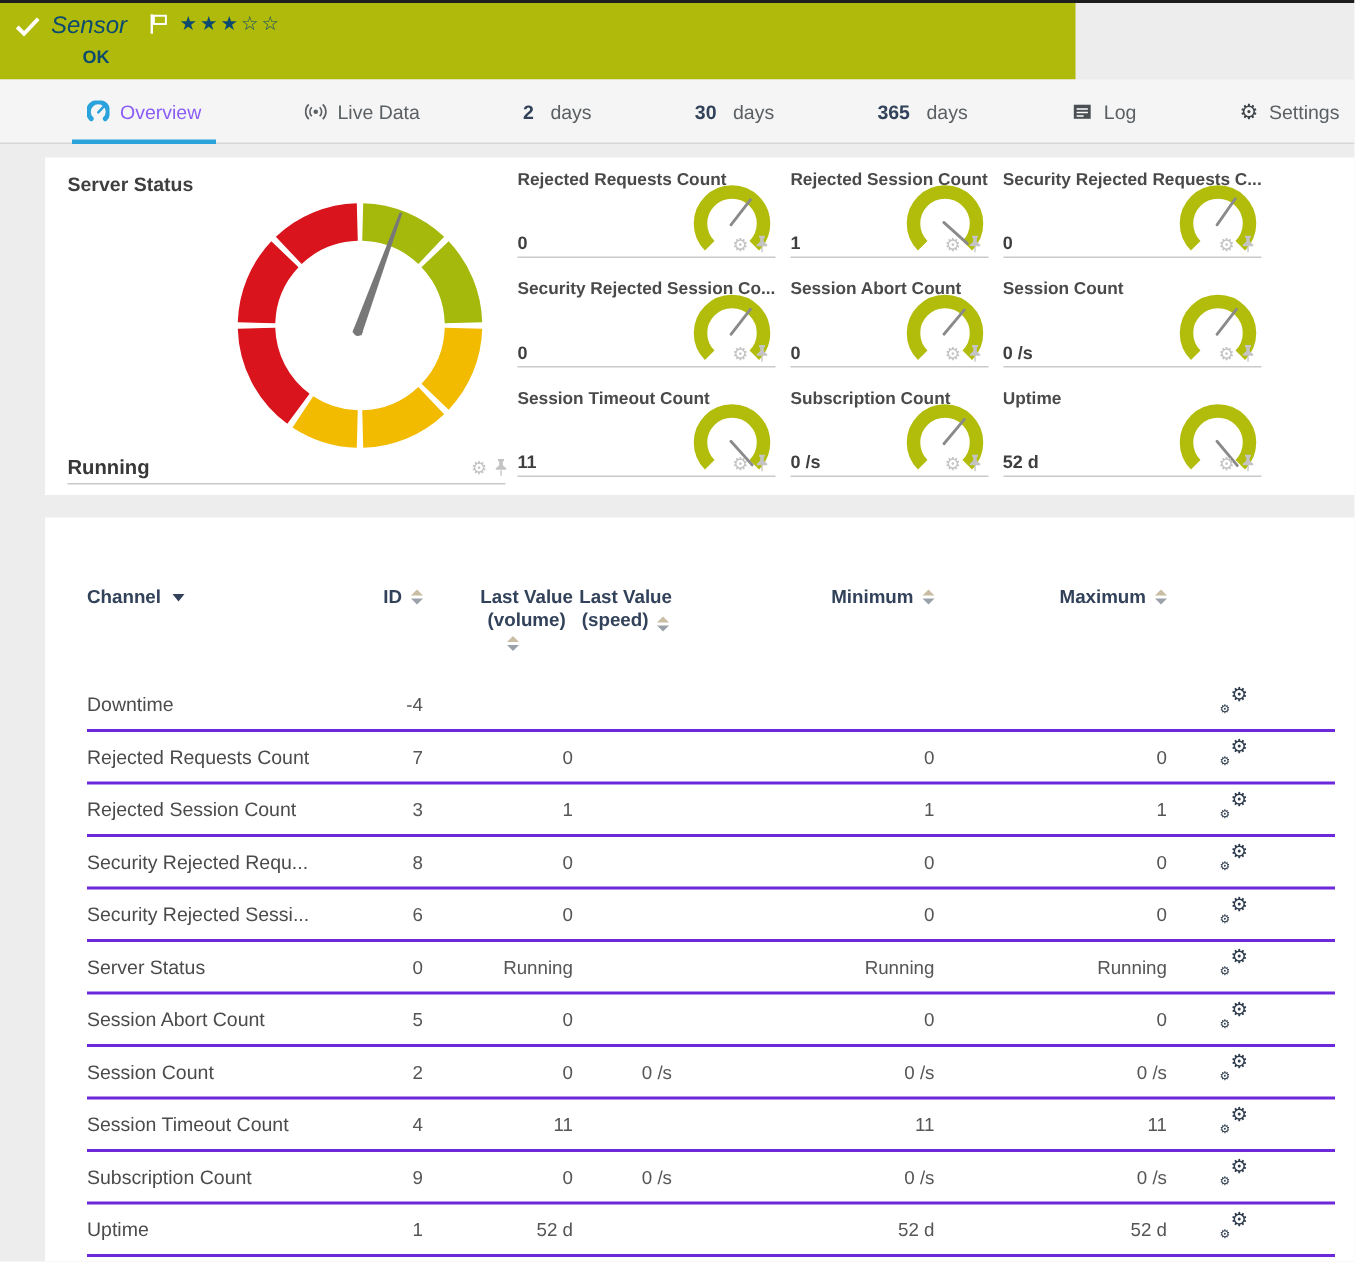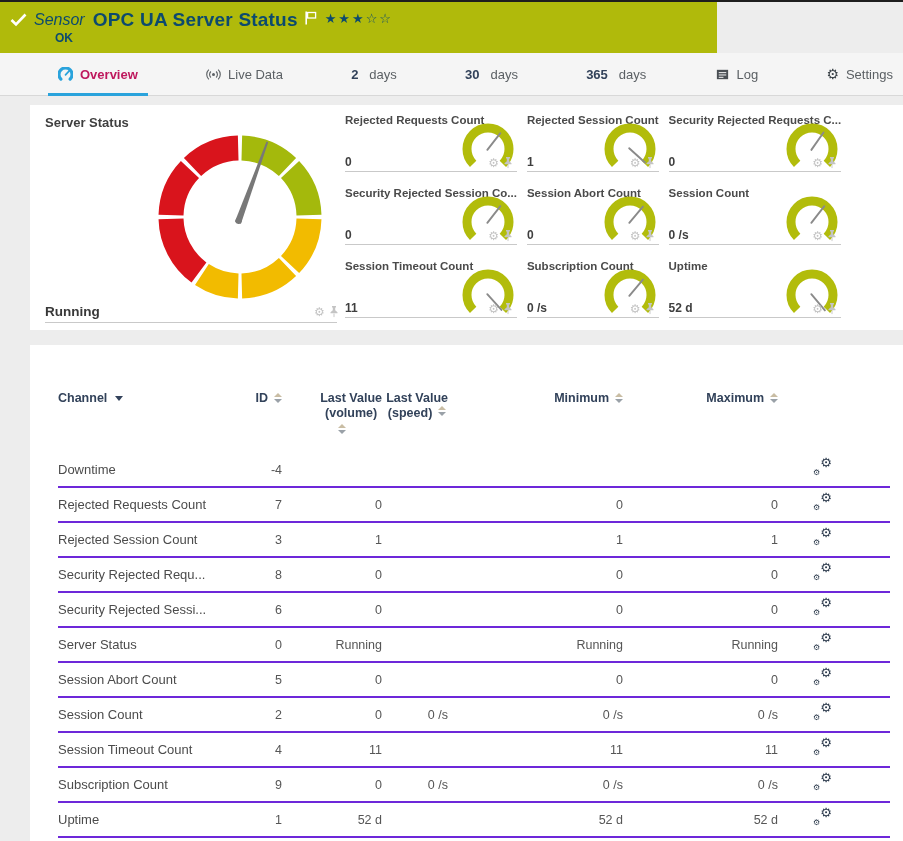--- a/index.html
+++ b/index.html
@@ -20,21 +20,21 @@
   .flag-icon{width:12px;height:14px;margin-left:7px;margin-top:-4px;}
   .rating{font-size:13px;letter-spacing:2px;margin-left:8px;margin-top:-4px;cursor:pointer;}
   .sb-status{position:absolute;left:55px;top:29px;font-size:12px;font-weight:bold;}
   
   .tabbar{position:absolute;left:0;top:53px;width:903px;height:43px;background:#f5f5f5;
     border-bottom:1px solid #d8d8d8;display:flex;justify-content:space-between;
     align-items:stretch;padding-left:48px;box-sizing:border-box;}
   .tab{display:inline-flex;align-items:center;gap:7px;padding:0 10px;font-size:13px;
     color:#5b6064;cursor:pointer;position:relative;white-space:nowrap;}
   .tab .num{font-weight:bold;color:#32425a;margin-right:4px;}
-  .tab.active{color:#be185d;font-weight:bold;}
+  .tab.active{color:#8b5cf6;font-weight:normal;}
   .tab.active::after{content:"";position:absolute;left:0;right:0;bottom:-1px;height:3px;background:#2aa3dc;}
   .ticon{width:15px;height:15px;flex:none;}
   .tab .gear-glyph{font-size:14px;color:#3c4349;line-height:1;}
   
   .card{position:absolute;left:30px;width:883px;background:#fff;}
   .card-gauges{top:105px;height:225px;}
   .card-table{top:345px;height:496px;}
   
   .sv-title{position:absolute;left:15px;top:10px;font-size:13px;font-weight:bold;color:#3f3f3f;}
   .sv-value{position:absolute;left:15px;top:199px;font-size:13.5px;font-weight:bold;color:#383838;}
@@ -54,21 +54,21 @@
   .mini-icons{position:absolute;right:4px;bottom:2px;}
   
   .table-wrap{padding:42px 23px 0 28px;}
   .trow{display:grid;grid-template-columns:180px 44px 100px 66px 175px 155px 1fr;align-items:center;
     height:33px;border-bottom:2px solid #6d28d9;font-size:12.5px;color:#565656;}
   .thead{height:62px;border-bottom:none;align-items:start;padding-top:4px;
     color:#32425a;font-weight:bold;}
   .thead>div{display:flex;align-items:center;}
   .h-right{justify-self:end;}
   .h-col{flex-direction:column;align-items:flex-end;line-height:15px;}
-  .h-col .sub{display:flex;align-items:flex-start;}
+  .h-col .sub{display:flex;align-items:flex-end;}
   .c-channel{color:#4b4b4b;font-size:13px;white-space:nowrap;overflow:hidden;text-overflow:ellipsis;}
   .c-num{justify-self:end;white-space:nowrap;}
   .caret-down{width:0;height:0;border-left:4.5px solid transparent;border-right:4.5px solid transparent;
     border-top:5px solid #33425b;margin-left:8px;display:inline-block;}
   .sorter{display:inline-flex;flex-direction:column;margin-left:6px;cursor:pointer;}
   .sorter i{display:block;width:0;height:0;border-left:4px solid transparent;border-right:4px solid transparent;}
   .sorter .up{border-bottom:4px solid #c9bda4;margin-bottom:2px;}
   .sorter .dn{border-top:4px solid #9aa1a8;}
   .sorter.below{margin:3px 18px 0 0;}
   .chedit{position:relative;width:20px;height:18px;display:inline-block;margin-left:34px;
@@ -80,21 +80,20 @@
 <body>
 
 <div class="top-strip"></div>
 
 <div class="sensor-bar">
   <div class="sb-line1">
     <svg class="check-icon" viewBox="0 0 17 14">
       <polyline points="1.5,7 6,11.5 15.5,1.5" fill="none" stroke="#ffffff" stroke-width="2.6"></polyline>
     </svg>
     <span class="sensor-label">Sensor</span>
-    <span class="sensor-title">OPC UA Server Status</span>
     <svg class="flag-icon" viewBox="0 0 12 14">
       <line x1="1.2" y1="0.5" x2="1.2" y2="13.5" stroke="#ffffff" stroke-width="1.6"></line>
       <rect x="2.6" y="1.5" width="8" height="5.5" fill="none" stroke="#ffffff" stroke-width="1.3"></rect>
     </svg>
     <span class="rating">★★★☆☆</span>
   </div>
   <div class="sb-status">OK</div>
 </div>
 
 <div class="tabbar">

